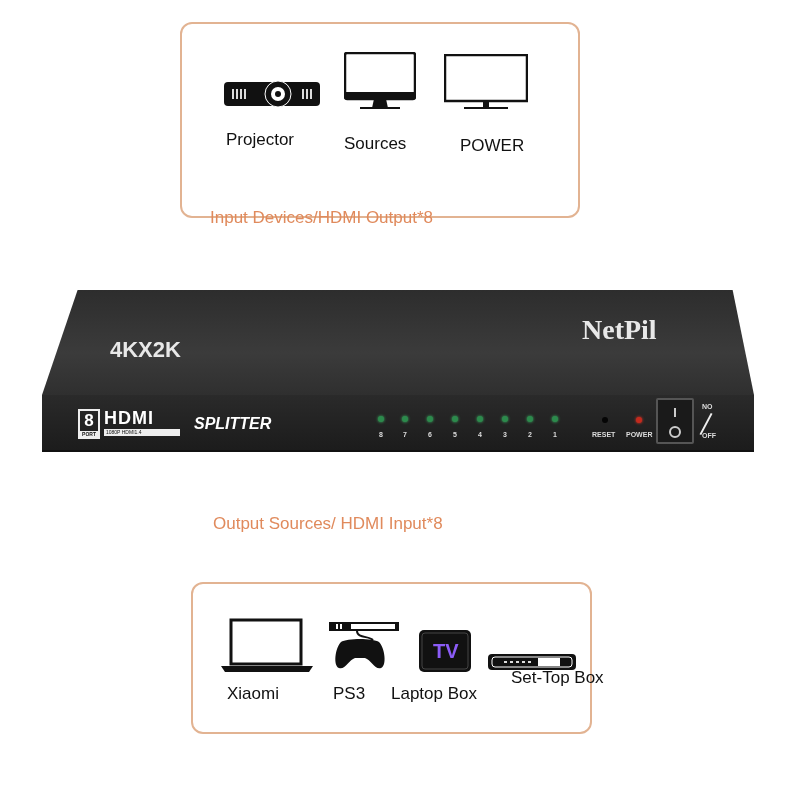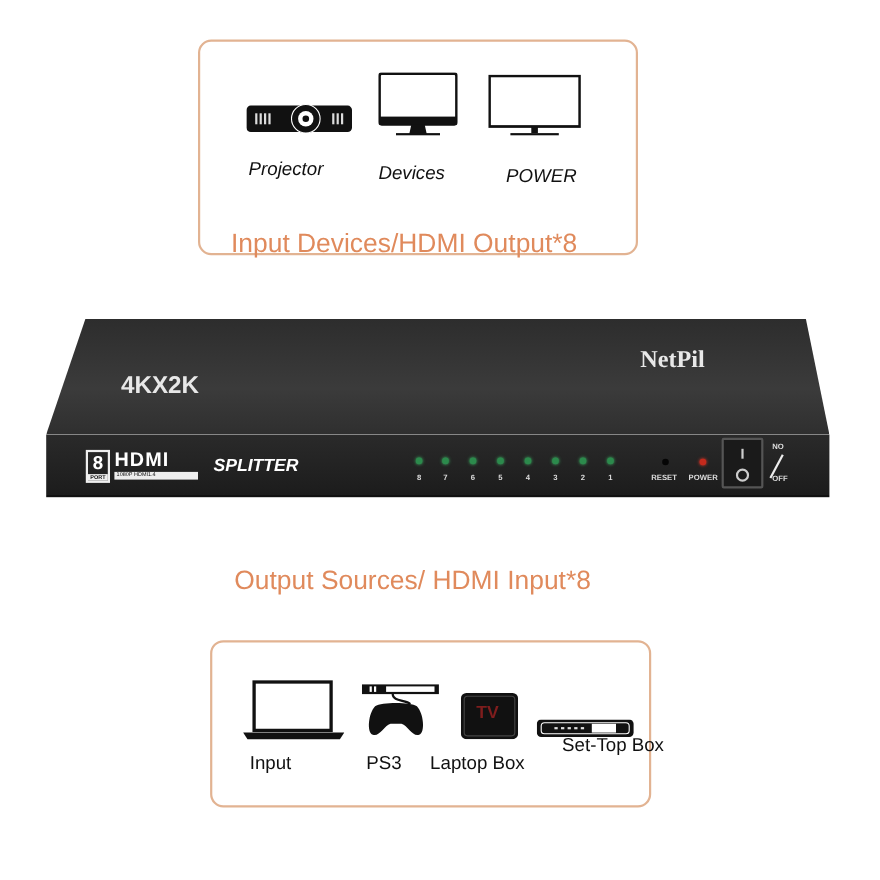--- a/index.html
+++ b/index.html
@@ -1,33 +1,33 @@
 <!DOCTYPE html>
 <html><head>
 <meta charset="utf-8">
 <style>
   html, body { margin:0; padding:0; }
   body { width:800px; height:800px; background:#ffffff; position:relative; overflow:hidden;
          font-family:"Liberation Sans", sans-serif; }
   .card { position:absolute; border:2px solid #e2b392; border-radius:12px; background:#fff; box-sizing:border-box; }
-  .top-card { left:180px; top:36px; width:400px; height:196px;font-style:italic; }
+  .top-card { left:180px; top:22px; width:400px; height:196px; }
   .bottom-card { left:191px; top:582px; width:401px; height:152px; }
   .dev-label { position:absolute; font-size:17px; color:#111; white-space:nowrap; }
-  .caption { position:absolute; color:#e08a5c; font-size:24px; white-space:nowrap; }
+  .caption { position:absolute; color:#e08a5c; font-size:17px; white-space:nowrap; }
   
   .splitter { position:absolute; left:42px; top:290px; width:712px; height:160px; }
   .sp-top { position:absolute; left:0; top:0; width:712px; height:105px;
             background:linear-gradient(180deg,#2d2d2d 0%,#3b3b3b 60%,#2f2f2f 100%);
             clip-path:polygon(5% 0,97% 0,100% 100%,0 100%); }
   .sp-front { position:absolute; left:0; top:105px; width:712px; height:55px;
               background:linear-gradient(180deg,#2a2a2a,#1c1c1c); border-bottom:2px solid #111; }
   .brand-left { position:absolute; left:68px; top:28px; color:#e8e8e8; font-family:Liberation Sans, sans-serif;
                 font-size:22px; font-weight:bold;margin-top:19px; }
   .brand-right { position:absolute; left:540px; top:24px; color:#e8e8e8; font-family:"Liberation Serif", serif;
-                 font-size:22px; font-weight:bold; }
+                 font-size:28px; font-weight:bold; }
   .port-badge { position:absolute; left:36px; top:119px; width:22px; height:30px; border:2px solid #eee; box-sizing:border-box; color:#fff; text-align:center; font-weight:bold; }
   .port-badge .num { font-size:17px; line-height:20px; display:block; }
   .port-badge .sub { font-size:5px; display:block; background:#eee; color:#111; line-height:6px; }
   .hdmi-logo { position:absolute; left:62px; top:117px; width:76px; height:30px; }
   .hdmi-logo .txt { font-size:18px; font-weight:bold; color:#fff; letter-spacing:1px; display:block; line-height:22px; }
   .hdmi-logo .sub { font-size:5px; color:#111; background:#eee; display:block; line-height:7px; padding-left:2px; }
   .splitter-label { position:absolute; left:152px; top:125px; color:#fff; font-size:16px; font-weight:bold;font-style:italic; }
   .led { position:absolute; width:6px; height:6px; border-radius:50%; background:#2c8a4c; box-shadow:0 0 3px #3fbf6a; }
   .led-num { position:absolute; color:#ddd; font-size:7px; font-weight:bold; width:10px; text-align:center; }
   .reset-hole { position:absolute; left:560px; top:127px; width:6px; height:6px; border-radius:50%; background:#050505; }
@@ -62,21 +62,21 @@
     <rect x="1" y="40" width="70" height="7" fill="#111"></rect>
     <polygon points="30,47 42,47 44,56 28,56" fill="#111"></polygon>
     <rect x="16" y="55" width="40" height="2" fill="#111"></rect>
   </svg>
   <svg style="position:absolute;left:262px;top:30px" width="84" height="58" viewBox="0 0 84 58">
     <rect x="1" y="1" width="82" height="46" fill="#fff" stroke="#111" stroke-width="2.5"></rect>
     <rect x="39" y="47" width="6" height="6" fill="#111"></rect>
     <rect x="20" y="53" width="44" height="2" fill="#111"></rect>
   </svg>
   <span class="dev-label" style="left:44px;top:106px">Projector</span>
-  <span class="dev-label" style="left:162px;top:110px">Devices</span>
+  <span class="dev-label" style="left:162px;top:110px">Sources</span>
   <span class="dev-label" style="left:278px;top:112px">POWER</span>
 </div>
 
 <div class="caption" style="left:210px;top:208px">Input Devices/HDMI Output*8</div>
 
 <div class="splitter">
   <div class="sp-top"></div>
   <div class="brand-left">4KX2K</div>
   <div class="brand-right">NetPil</div>
   <div class="sp-front"></div>
@@ -134,30 +134,30 @@
     <rect x="22" y="2" width="44" height="5" fill="#fff"></rect>
     <rect x="7" y="2" width="2" height="5" fill="#fff"></rect>
       <rect x="11" y="2" width="2" height="5" fill="#fff"></rect>
     <path d="M28 9 C28 16 40 14 44 18" stroke="#111" stroke-width="2" fill="none"></path>
     <path d="M12 20 C18 16 44 16 50 20 C56 26 58 44 52 46 C46 48 42 38 36 36 H26 C20 38 16 48 10 46 C4 44 6 26 12 20 Z" fill="#111"></path>
   </svg>
   <svg style="position:absolute;left:226px;top:46px" width="52" height="42" viewBox="0 0 52 42">
     <rect x="0" y="0" width="52" height="42" rx="5" fill="#111"></rect>
     <rect x="3" y="3" width="46" height="36" rx="3" fill="#111" stroke="#444" stroke-width="1"></rect>
   </svg>
-  <span style="position:absolute;left:240px;top:56px;color:#7f1d1d;font-weight:bold;font-size:16px">TV</span>
+  <span style="position:absolute;left:240px;top:56px;color:#8b5cf6;font-weight:bold;font-size:20px">TV</span>
   <svg style="position:absolute;left:295px;top:70px" width="90" height="18" viewBox="0 0 90 18">
     <rect x="0" y="0" width="88" height="16" rx="4" fill="#111"></rect>
     <rect x="4" y="3" width="80" height="10" rx="3" fill="none" stroke="#fff" stroke-width="1"></rect>
     <g fill="#ddd">
         <rect x="16" y="7" width="3" height="2"></rect>
         <rect x="22" y="7" width="3" height="2"></rect>
         <rect x="28" y="7" width="3" height="2"></rect>
         <rect x="34" y="7" width="3" height="2"></rect>
         <rect x="40" y="7" width="3" height="2"></rect>
       </g>
     <rect x="50" y="4" width="22" height="8" fill="#fff"></rect>
   </svg>
-  <span class="dev-label" style="left:34px;top:100px">Input</span>
+  <span class="dev-label" style="left:34px;top:100px">Xiaomi</span>
   <span class="dev-label" style="left:140px;top:100px">PS3</span>
   <span class="dev-label" style="left:198px;top:100px">Laptop Box</span>
   <span class="dev-label" style="left:318px;top:84px">Set-Top Box</span>
 </div>
 
 </body></html>

